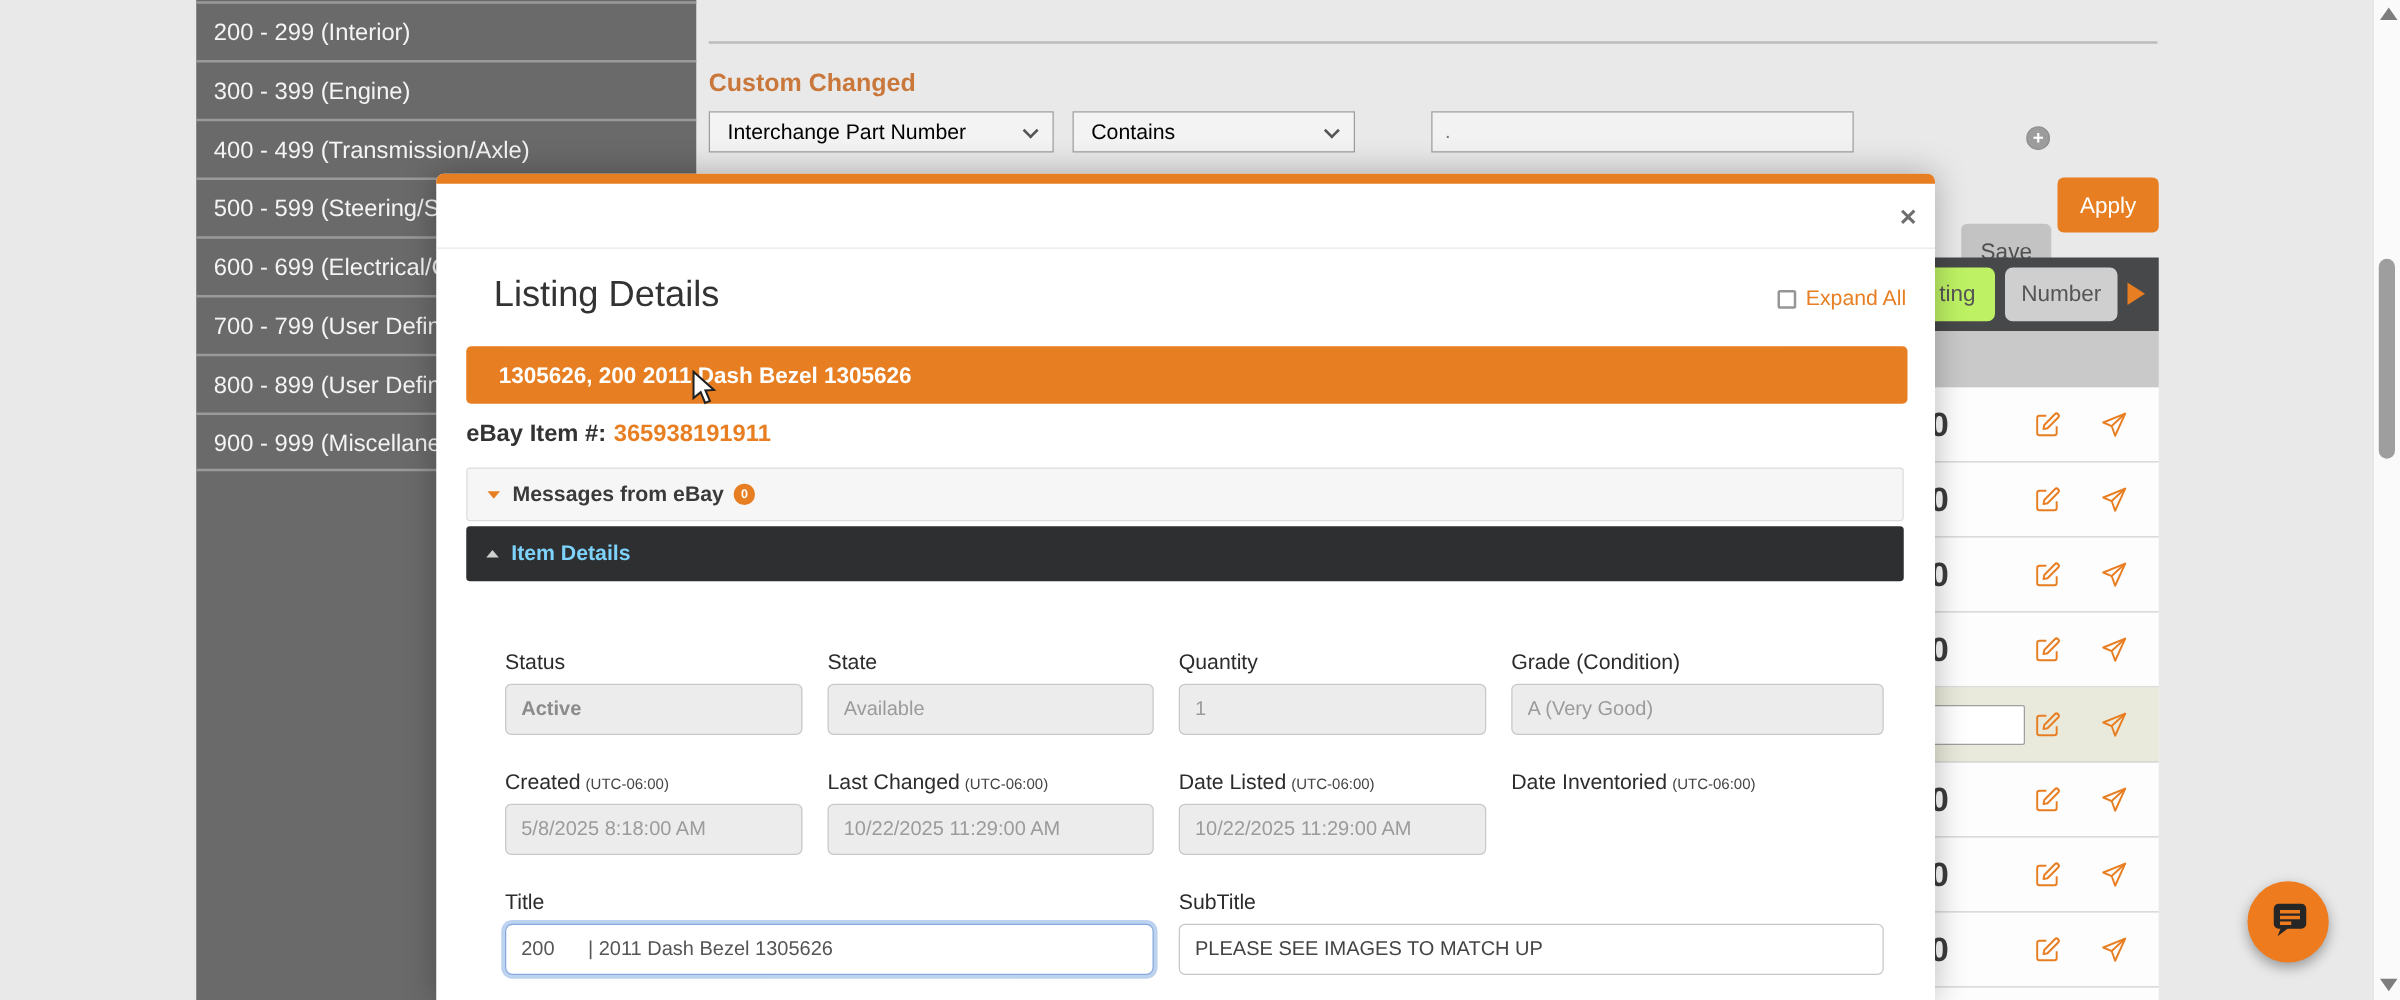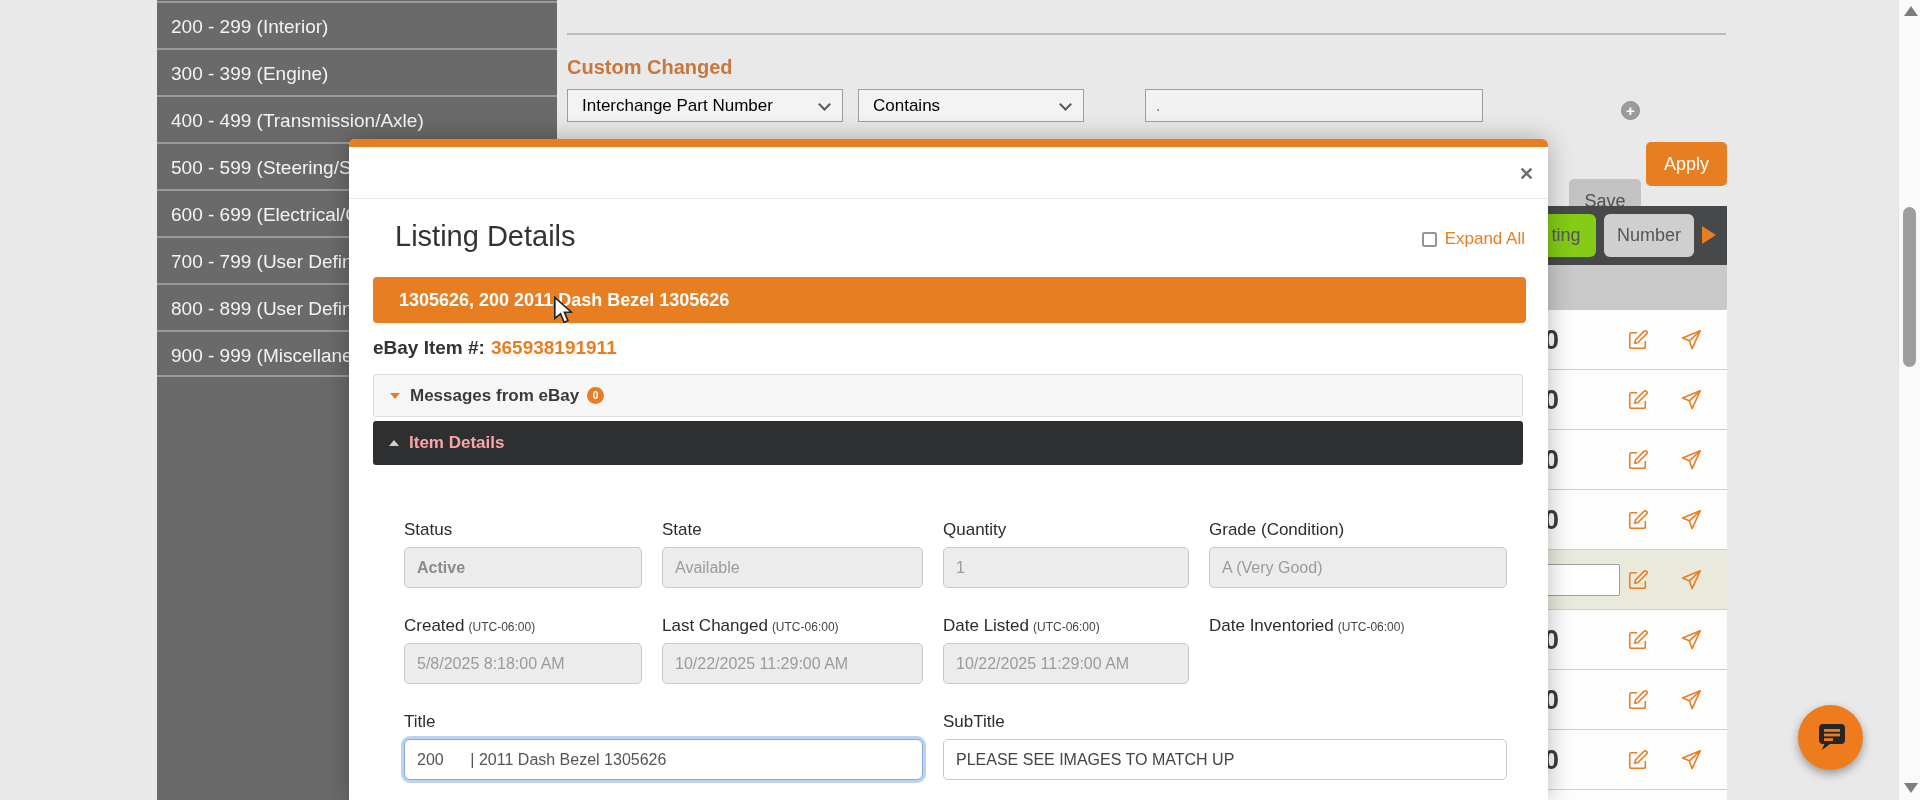--- a/index.html
+++ b/index.html
@@ -27,21 +27,21 @@
             background:#9c9c9c;border:1px solid #8d8d8d;color:#fff;font-size:15px;font-weight:700;
             line-height:17px;text-align:center;cursor:pointer;}
 
   
   .btn{position:absolute;border-radius:5px;font-size:18px;text-align:center;cursor:pointer;border:0;}
   #save-btn{left:1569px;top:142px;width:72px;height:44px;line-height:44px;background:#c3c3c3;color:#4f4f4f;margin-top:37px;}
   #apply-btn{left:1646px;top:142px;width:81px;height:44px;line-height:44px;background:#e87e22;color:#fff;}
 
   
   #toolbar-dark{position:absolute;left:1520px;top:206px;width:207px;height:59px;background:#47484a;}
-  #listing-partial-btn{left:1536px;top:214px;width:60px;height:43px;line-height:43px;background:#84cc16;
+  #listing-partial-btn{left:1536px;top:214px;width:60px;height:43px;line-height:43px;background:#bef264;
                        color:#555;border-radius:6px;}
   #revise-btn{left:1604px;top:214px;width:90px;height:43px;line-height:43px;background:#cfcfcf;
               color:#555;border-radius:6px;}
   #play-triangle{position:absolute;left:1702px;top:226px;width:0;height:0;
                  border-left:14px solid #e87e22;border-top:9px solid transparent;border-bottom:9px solid transparent;}
   #header-band{position:absolute;left:1520px;top:265px;width:207px;height:45px;background:#c9c9c9;}
   #rows-area{position:absolute;left:1520px;top:310px;width:207px;height:490px;background:#fdfdfd;}
   .t-row{position:relative;height:60px;border-bottom:1px solid #cfcfcf;}
   .t-row.hl{background:#eaeadc;}
   .row-val{position:absolute;left:24px;top:15px;font-size:27px;font-weight:700;color:#3c3c3c;}
@@ -76,21 +76,21 @@
   .accordion{position:absolute;left:24px;width:1150px;display:flex;align-items:center;cursor:pointer;}
   #messages-bar{top:235px;height:43px;background:#f6f6f6;border:1px solid #dcdcdc;border-radius:3px;padding-left:16px;}
   .caret-down{width:0;height:0;border-left:5px solid transparent;border-right:5px solid transparent;
               border-top:6px solid #e87e22;}
   #messages-label{margin-left:10px;font-size:17px;font-weight:700;color:#3a3a3a;}
   #messages-badge{margin-left:8px;width:17px;height:17px;border-radius:50%;background:#e87e22;color:#fff;
                   font-size:10px;font-weight:700;line-height:17px;text-align:center;}
   #itemdetails-bar{top:282px;height:44px;background:#2d2f31;border-radius:3px;padding-left:16px;}
   .caret-up{width:0;height:0;border-left:5px solid transparent;border-right:5px solid transparent;
             border-bottom:6px solid #cfcfcf;}
-  #itemdetails-label{margin-left:10px;font-size:17px;font-weight:700;color:#fca5a5;}
+  #itemdetails-label{margin-left:10px;font-size:17px;font-weight:700;color:#7dd3fc;}
 
   
   #form{position:absolute;left:55px;top:381px;width:1104px;}
   .form-row{display:grid;grid-template-columns:238px 261px 246px 298px;column-gap:20px;margin-bottom:28px;}
   .span2{grid-column:span 2;}
   .f-label{font-size:17px;color:#2c2c2c;height:21px;margin-bottom:6px;white-space:nowrap;}
   .f-tz{font-size:12px;color:#444;margin-left:4px;}
   .f-input{width:100%;height:41px;border-radius:5px;font-size:16px;padding:0 12px;}
   .inp-disabled{background:#ececec;border:1px solid #c8c8c8;color:#9b9b9b;}
   .inp-status{font-weight:700;color:#8b8b8b;}

